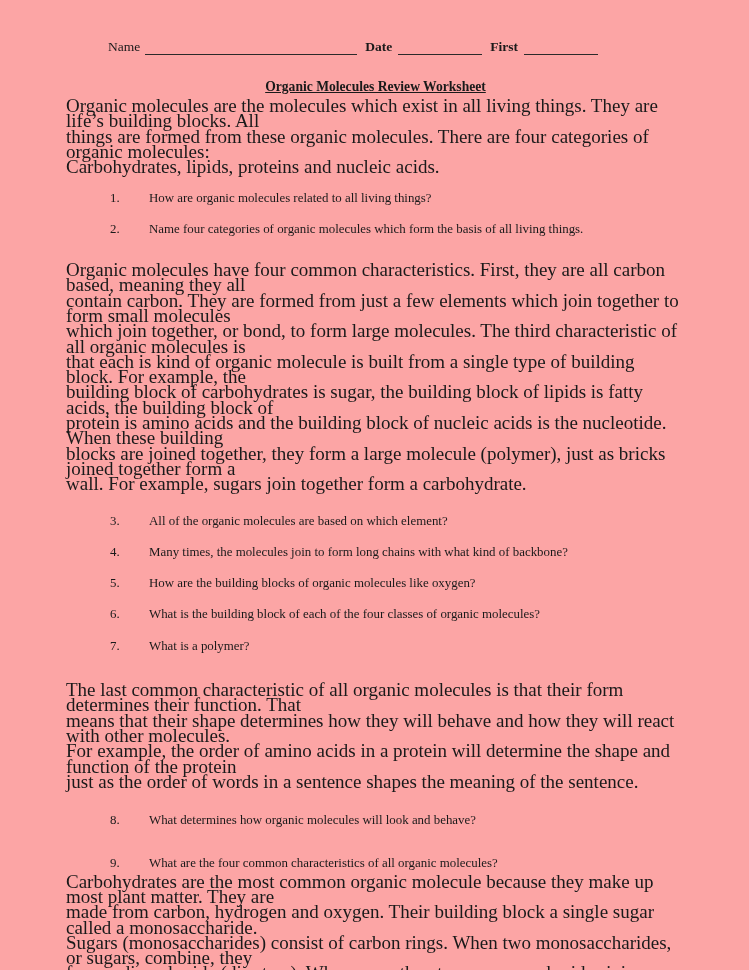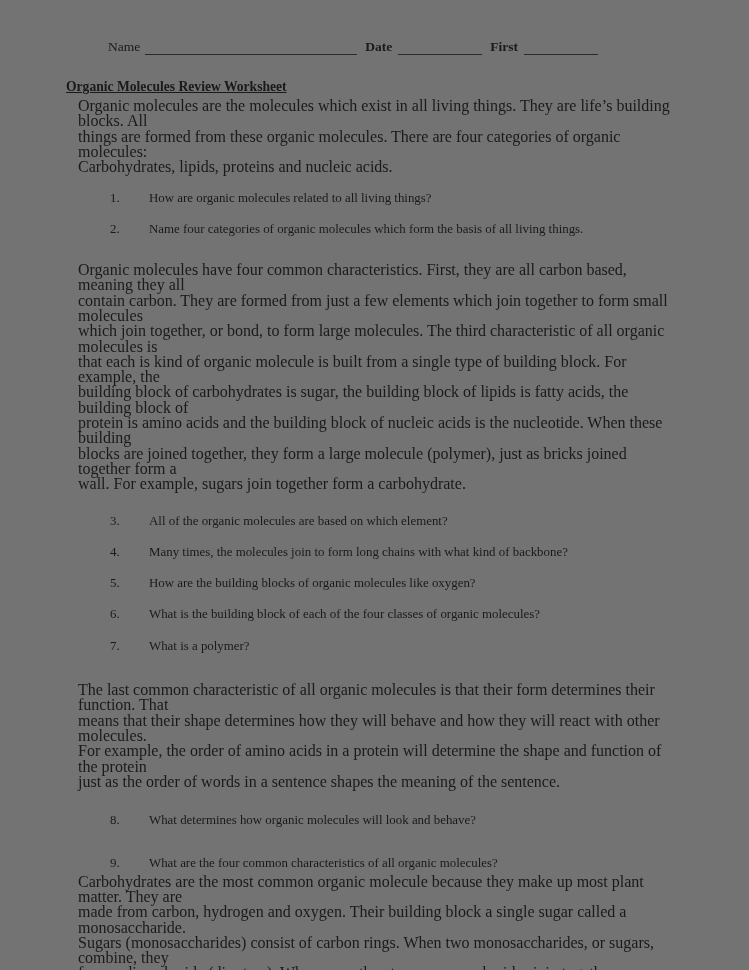--- a/index.html
+++ b/index.html
@@ -1,51 +1,51 @@
 <!DOCTYPE html>
 <html><head>
 <meta charset="utf-8">
 <style>
   html,body{margin:0;padding:0;background:#ffffff;}
   .page{
     position:relative;
     width:749px;height:970px;
-    background:#737373;
+    background:#fca5a5;
     color:#1a1a1a;
     font-family:"Liberation Serif","DejaVu Serif",serif;
     overflow:hidden;
     box-sizing:border-box;
     padding:36px 64px 0 66px;
   }
   
   .header-row{
     display:flex;align-items:flex-end;
     margin-left:42px;margin-right:80px;
     font-size:13.5px;height:19px;white-space:nowrap;
   }
   .hlabel{flex:none;}
   .blank{flex:none;border-bottom:1.2px solid #2a2a2a;height:14px;display:inline-block;}
   .line-name{width:212px;margin-left:5px;}
   .line-date{width:84px;margin-left:6px;}
   .line-hour{width:74px;margin-left:6px;}
   .hlabel.mid{margin-left:8px;font-weight:bold;}
   
   .title{
-    margin:24px 0 0 0;text-align:left;
+    margin:24px 0 0 0;text-align:center;
     font-size:13.6px;font-weight:bold;
     text-decoration:underline;
   }
   .section-heading{
     margin:26px 0 0 0;text-align:center;
     font-size:13.4px;font-weight:bold;
     text-decoration:underline;
   }
   
   .para{
-    margin:12px;font-size:16px;line-height:15.3px;
+    margin:0;font-size:19px;line-height:15.3px;
     white-space:pre-line;
   }
   .para.p-intro{margin-top:3px;}
   .para.p-char{margin-top:25px;}
   .para.p-form{margin-top:28px;}
   .para.p-carb{margin-top:2px;}
   
   .q{display:flex;margin-left:44px;font-size:12.9px;line-height:15.3px;}
   .q-num{flex:none;width:27px;}
   .q-text{flex:1;margin-left:12px;}

